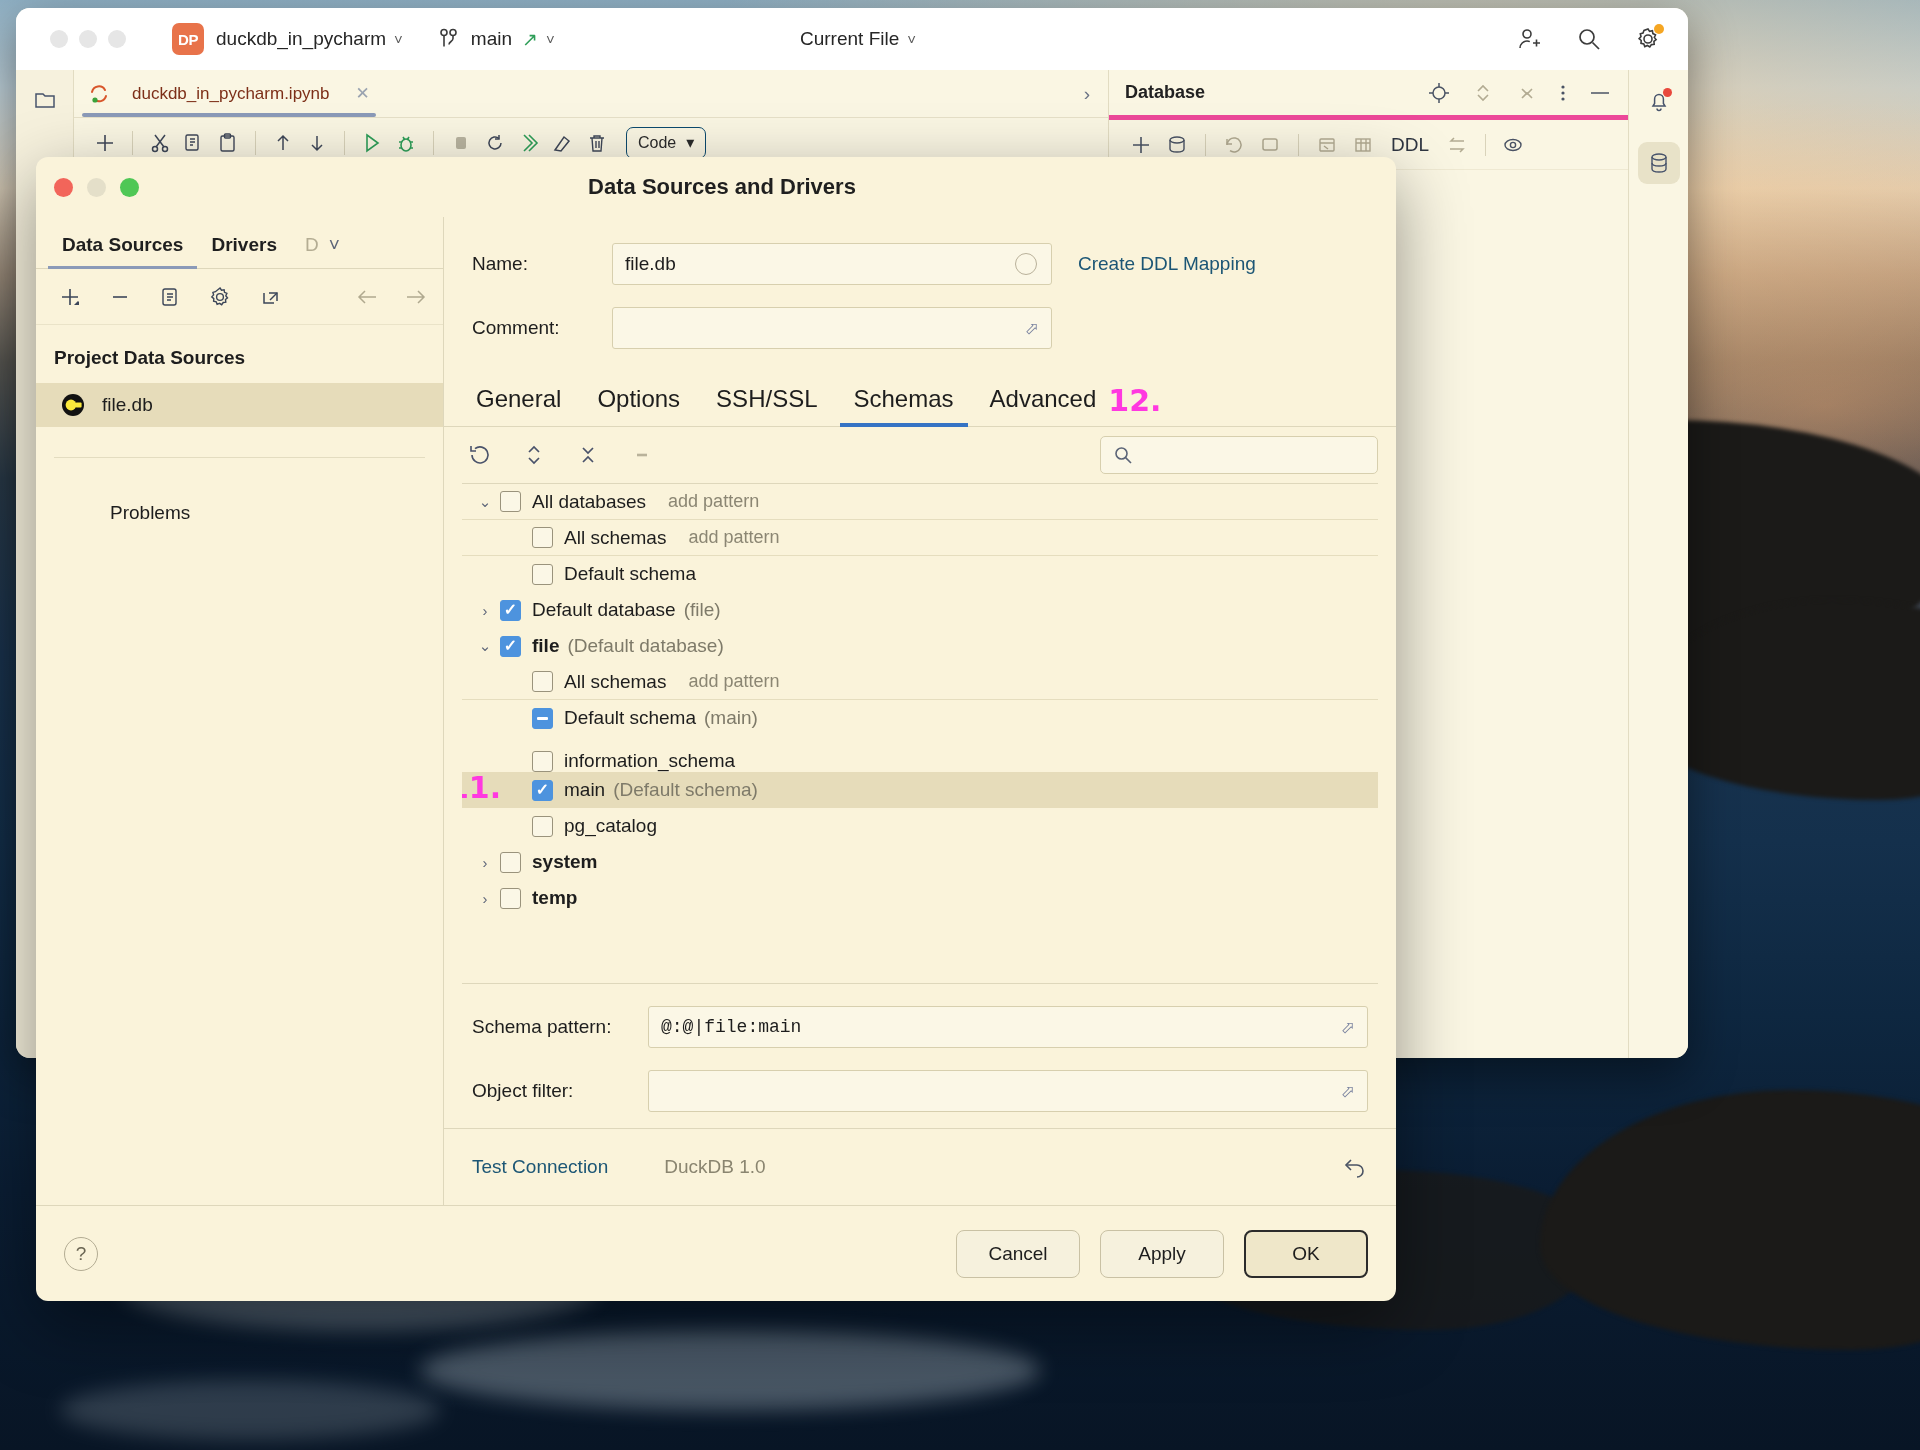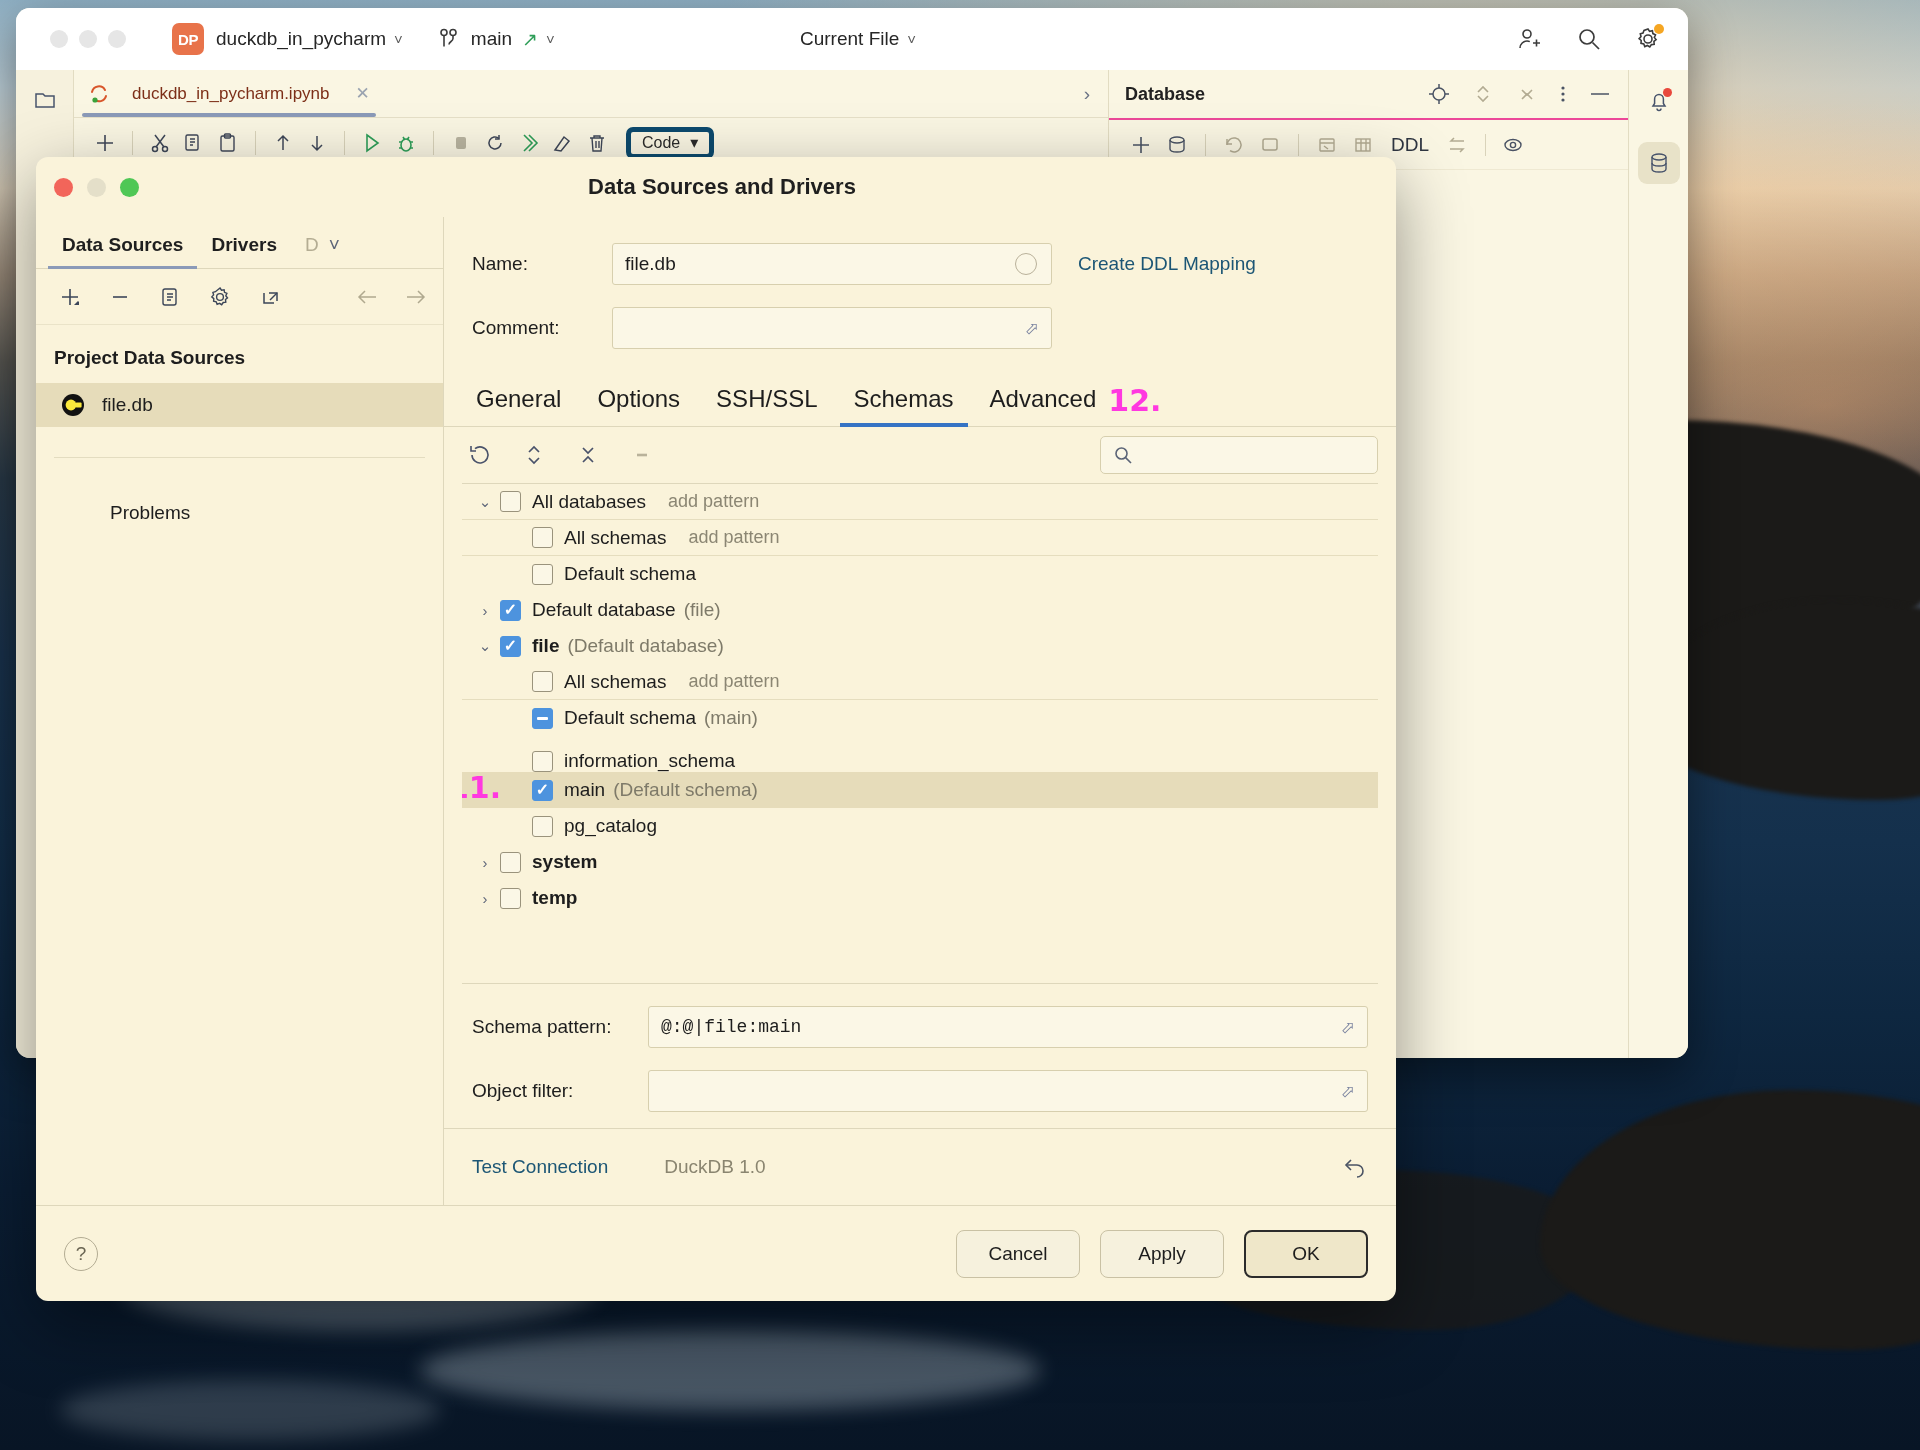--- a/index.html
+++ b/index.html
@@ -110,21 +110,21 @@
   }
   .tab-close { color: #9aa3b0; font-size: 17px; margin-left: 4px; }
   #nb-toolbar {
     height: 50px; display: flex; align-items: center; gap: 0;
     padding: 0 14px; border-bottom: 1px solid #e6e0c8;
     color: #3f4758;
   }
   #nb-toolbar .sep { width: 1px; height: 24px; background: #d9d3ba; margin: 0 10px; }
   #nb-toolbar .ti { width: 34px; display:flex; align-items:center; justify-content:center; }
   .code-combo {
-    margin-left: 12px; border: 5px solid #0c4a6e; border-radius: 7px;
+    margin-left: 12px; border: 1px solid #0c4a6e; border-radius: 7px;
     height: 32px; display: flex; align-items: center; gap: 10px;
     padding: 0 11px; font-size: 16px; color: #2b2b2b; background: #faf6e3;
   }
   #editor-canvas { flex: 1; background: #faf6e3; position: relative; }
   #editor-hint {
     position: absolute; left: 40px; top: 330px;
     font-size: 18px; color: #3a3a3a;
     white-space: nowrap;
   }
   #status-bar {
@@ -134,21 +134,21 @@
   }
 
   
   #db-panel {
     width: 520px; background: #faf6e3;
     border-left: 1px solid #e2dcc2;
     display: flex; flex-direction: column;
   }
   #db-header {
     height: 50px; display: flex; align-items: center;
-    padding: 0 16px; border-bottom: 2px solid #ec4899;
+    padding: 0 16px; border-bottom: 5px solid #ec4899;
   }
   #db-header .title { font-size: 18px; font-weight: bold; color: #222; }
   #db-header .icons { margin-left: auto; display: flex; align-items: center; gap: 22px; color: #4a5364; }
   #db-toolbar {
     height: 50px; display: flex; align-items: center; gap: 0;
     padding: 0 14px; color: #4a5364; border-bottom: 1px solid #efe9d2;
   }
   #db-toolbar .sep { width:1px; height:22px; background:#d9d3ba; margin: 0 10px; }
   #db-toolbar .ti { width: 36px; display:flex; align-items:center; justify-content:center;}
   #db-content { flex: 1; }

